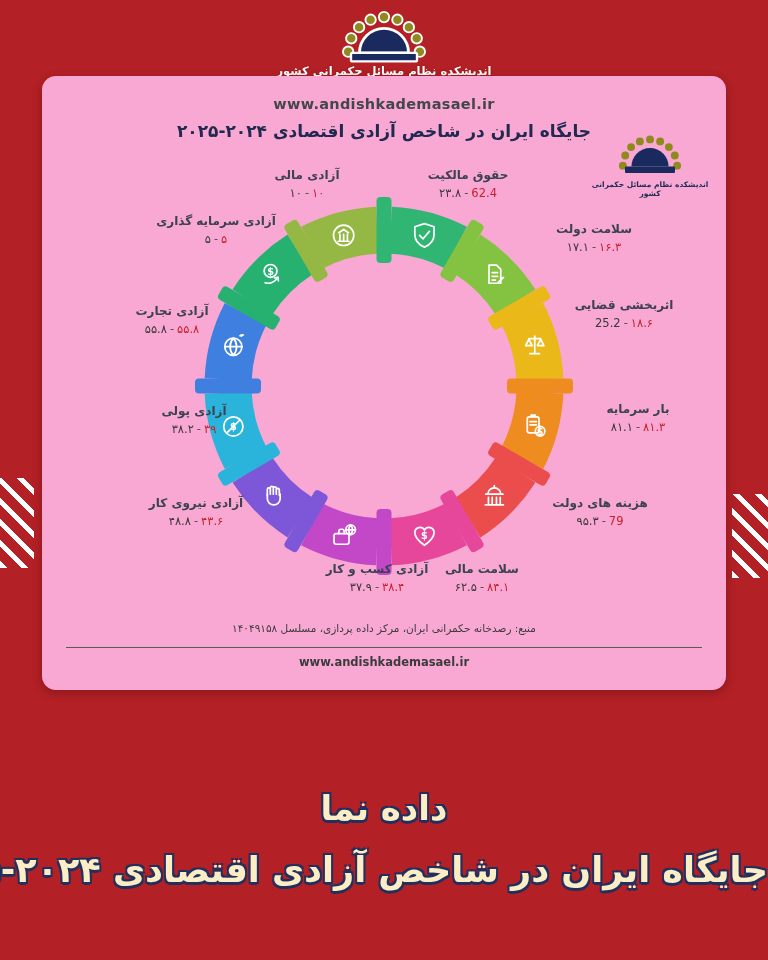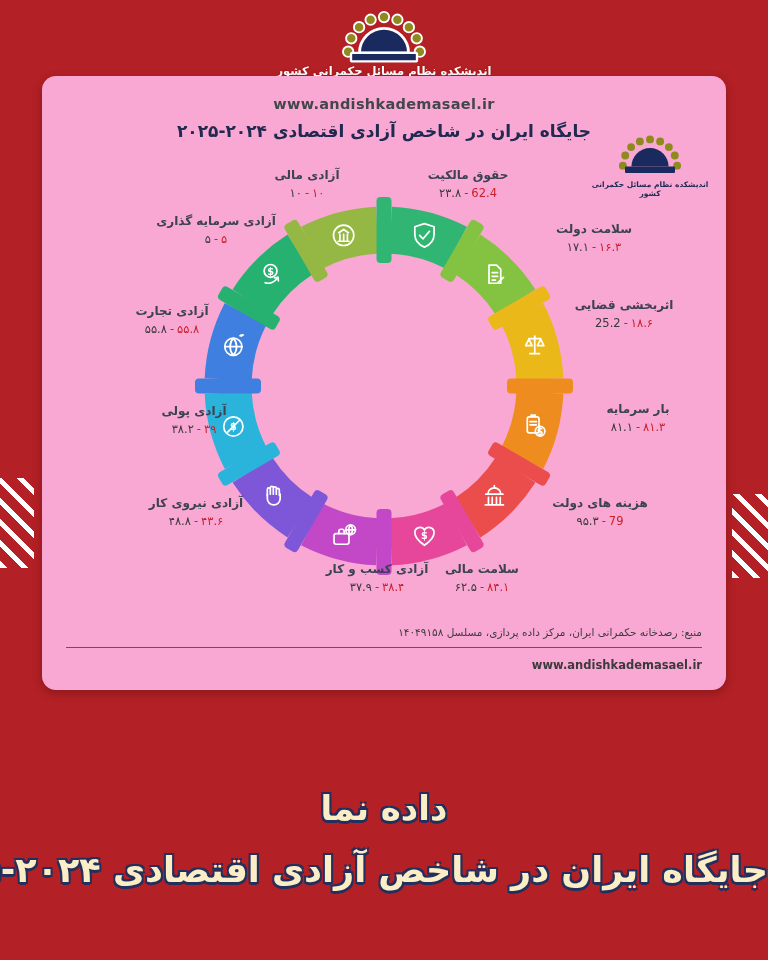--- a/index.html
+++ b/index.html
@@ -37,21 +37,21 @@
   
   .wheel-area{position:absolute;left:0;top:90px;width:684px;height:440px;}
   .wheel-svg{position:absolute;left:152px;top:30px;}
   .seg-label{position:absolute;transform:translateX(-50%);text-align:center;white-space:nowrap;}
   .seg-title{font-size:12px;font-weight:bold;color:#3c4254;direction:rtl;}
   .seg-vals{font-size:11.5px;font-weight:normal;color:#383838;direction:rtl;margin-top:4px;}
   .seg-vals .sep{margin:0 3px;color:#555;}
   .seg-vals .v25{color:#c9202a;}
   
   .card-footer{position:absolute;left:24px;right:24px;top:546px;}
-  .cf-row{display:flex;justify-content:flex-end;align-items:center;height:20px;}
+  .cf-row{display:flex;justify-content:flex-start;align-items:center;height:20px;flex-direction:column;}
   .cf-row .fa{direction:rtl;font-size:10.5px;color:#3b3b3b;}
   .cf-row .en{font-size:11.5px;font-weight:bold;color:#3b3b3b;}
   .cf-divider{border:none;border-top:1px solid #5a5a5a;margin:5px 0 7px 0;}
   
   .kicker{
     position:absolute;top:788px;left:0;width:768px;text-align:center;direction:rtl;
     font-size:34px;font-weight:bold;color:#fbeec6;
     text-shadow:2px 2px 0 #232f5c,-2px 2px 0 #232f5c,2px -2px 0 #232f5c,-2px -2px 0 #232f5c,0 3px 0 #232f5c;
   }
   .headline{

